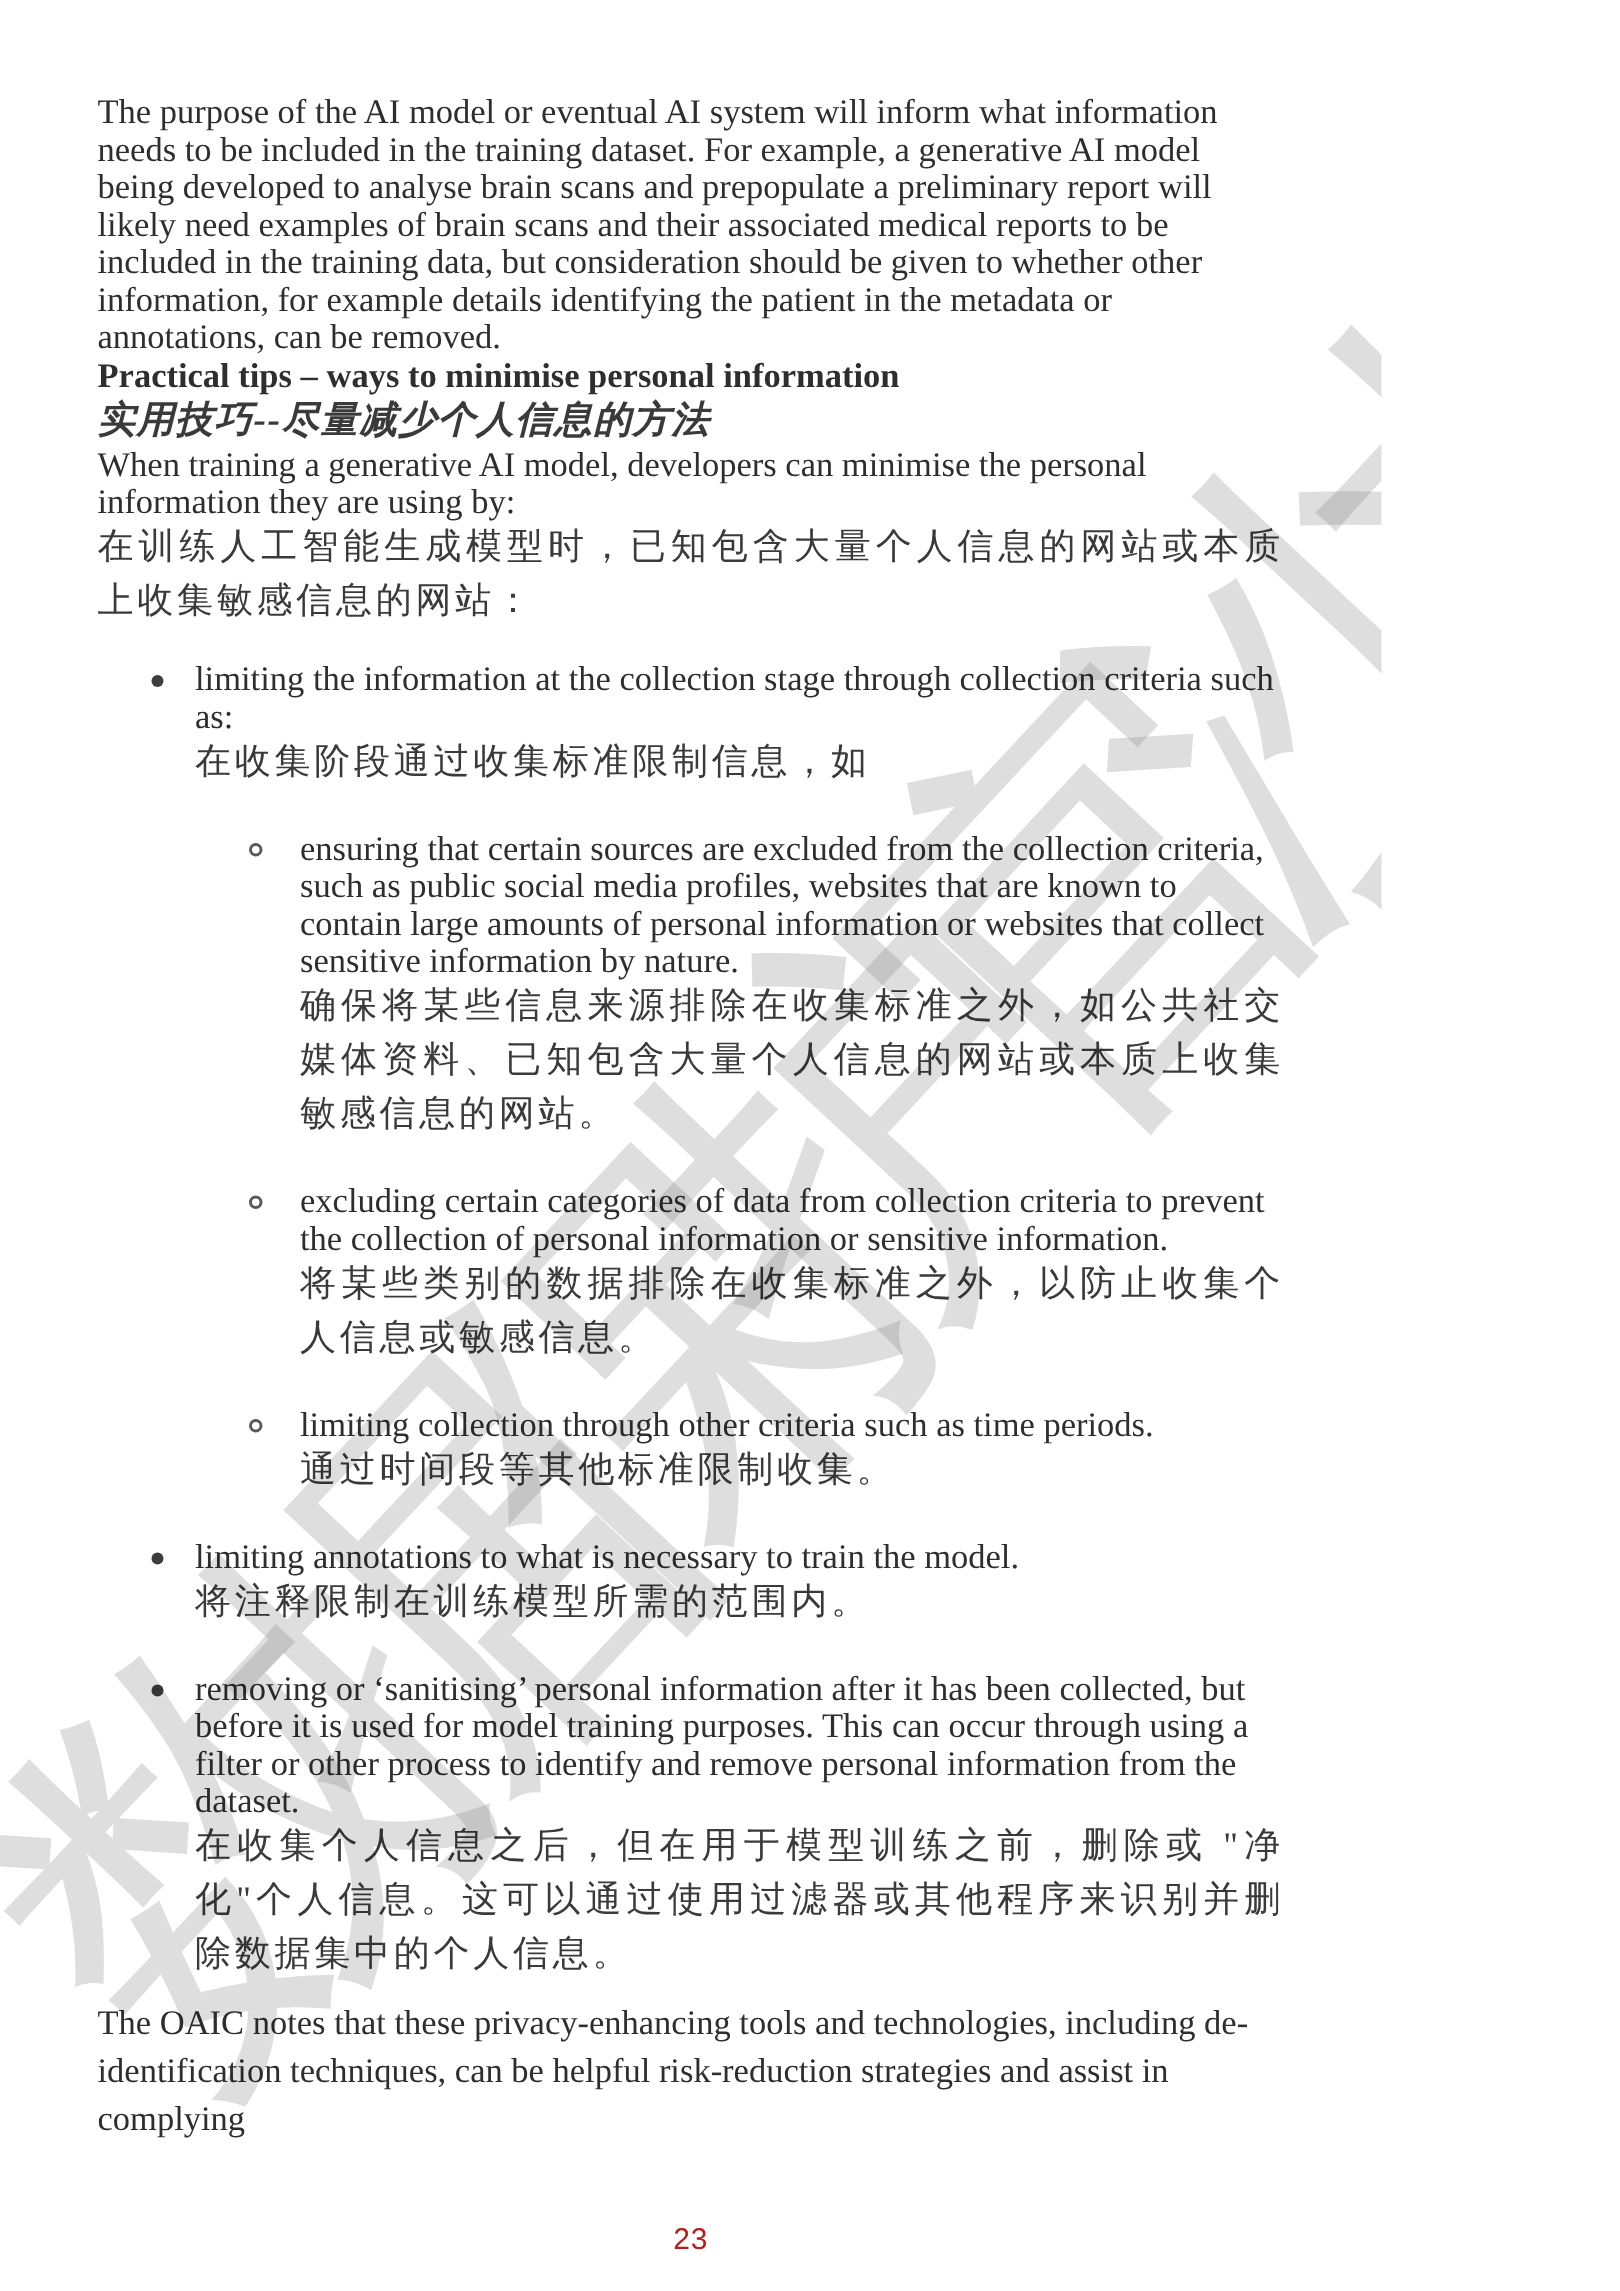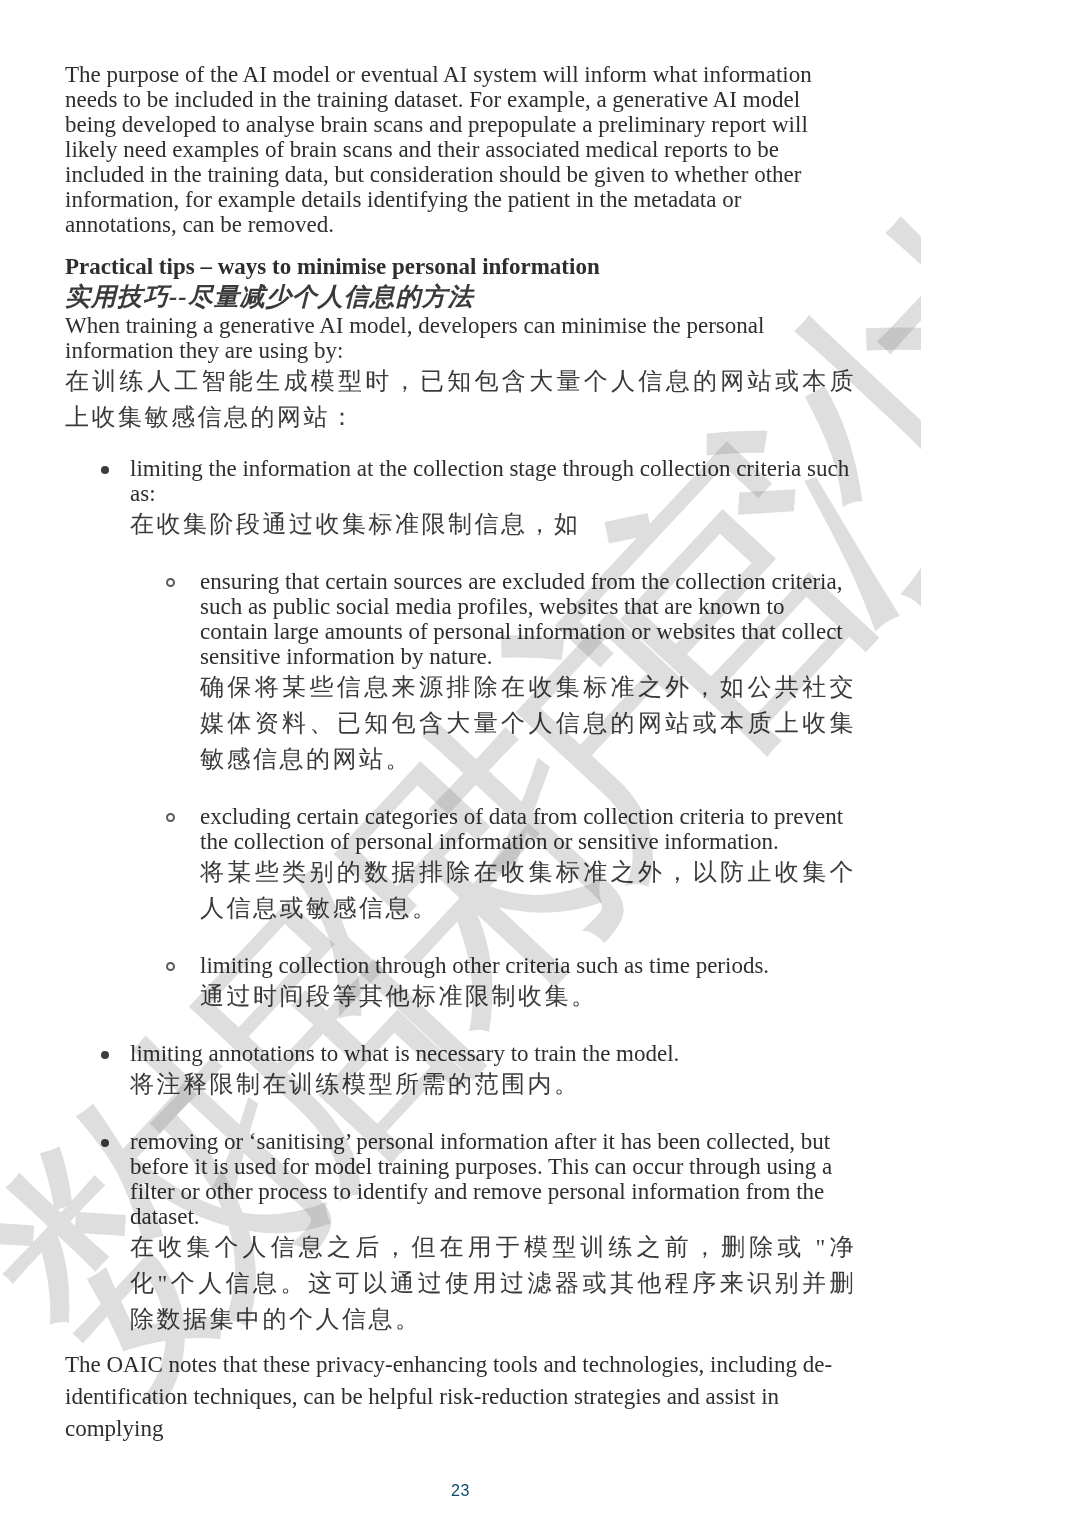--- a/index.html
+++ b/index.html
@@ -26,21 +26,21 @@
     text-align: left;
     color: #2e2e2e;
   }
   .zh {
     font-size: 24px;
     line-height: 36px;
     letter-spacing: 2.5px;
     text-align: justify;
     color: #3a3a3a;
   }
-  .heading { margin-top: 16px; }
+  .heading { }
   .heading .en { font-weight: bold; font-size: 23px; line-height: 28px; }
   .heading .zh { font-weight: bold; font-size: 25px; line-height: 32px; letter-spacing: 1px; font-style: italic; }
   .para-intro { }
   .list { margin-top: 0; }
   .bullet { display: flex; margin-top: 27px; }
   .list .bullet:first-child { margin-top: 21px; }
   .bullet .marker { flex: 0 0 auto; display: block; }
   .l1 { padding-left: 36px; }
   .l1 .marker { width: 29px; }
   .l2 { padding-left: 101px; }
@@ -75,22 +75,22 @@
     mix-blend-mode: multiply;
     pointer-events: none;
   }
   .page-number {
     position: absolute;
     z-index: 1;
     left: 0; right: 0;
     top: 1482px;
     text-align: center;
     font-family: "Liberation Sans", sans-serif;
-    font-size: 16px;
-    color: #0c4a6e;
+    font-size: 20px;
+    color: #b91c1c;
     letter-spacing: 0.5px;
   }
 </style>
 </head>
 <body>
 
 <div class="page">
 
   <div class="content">
 

